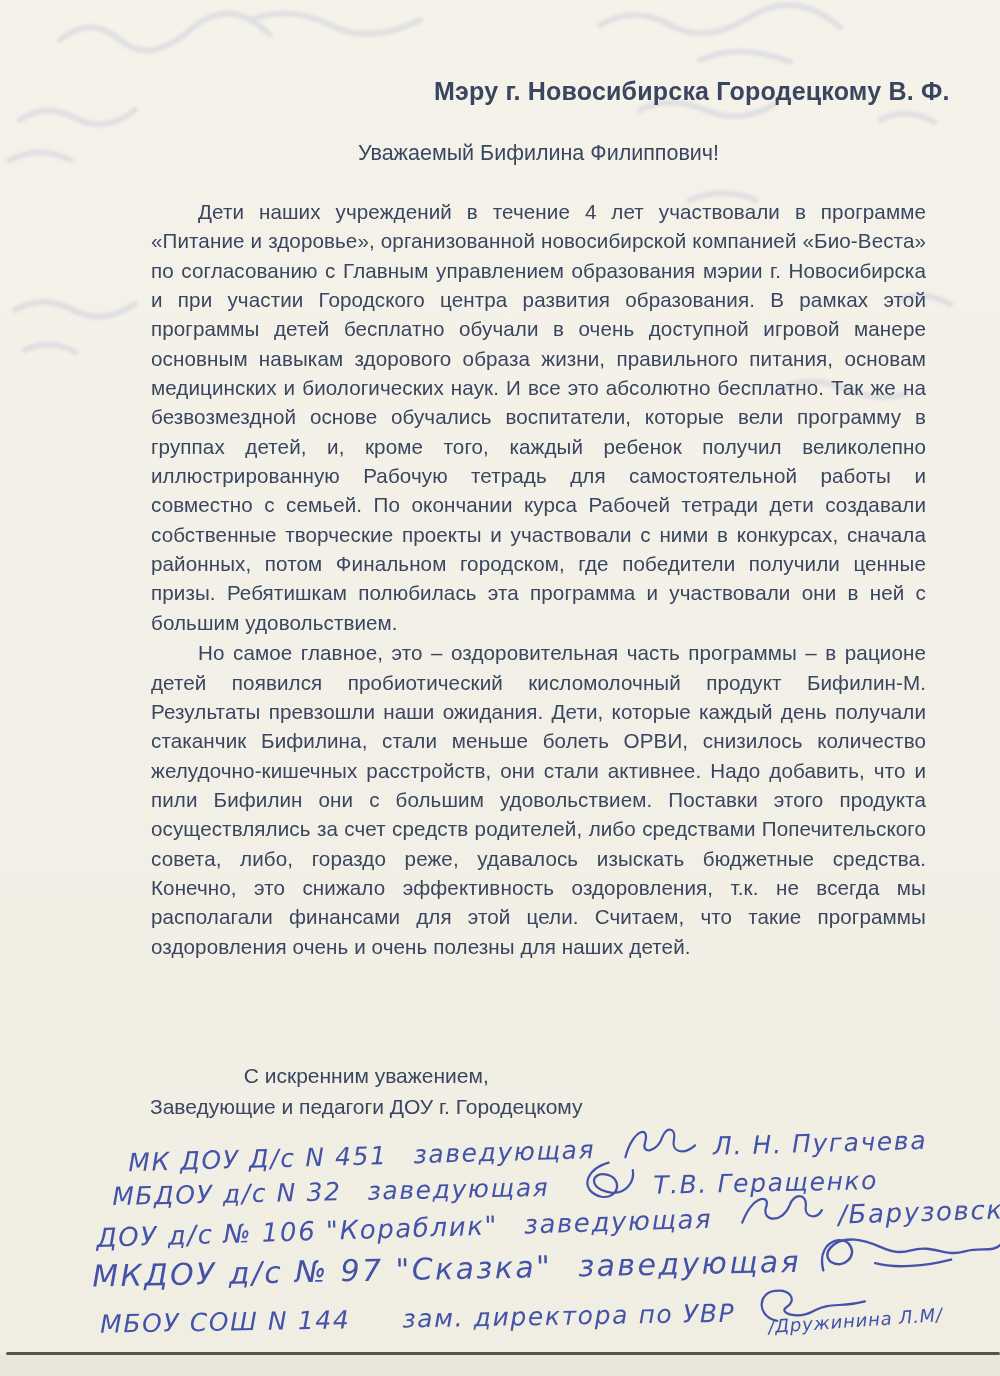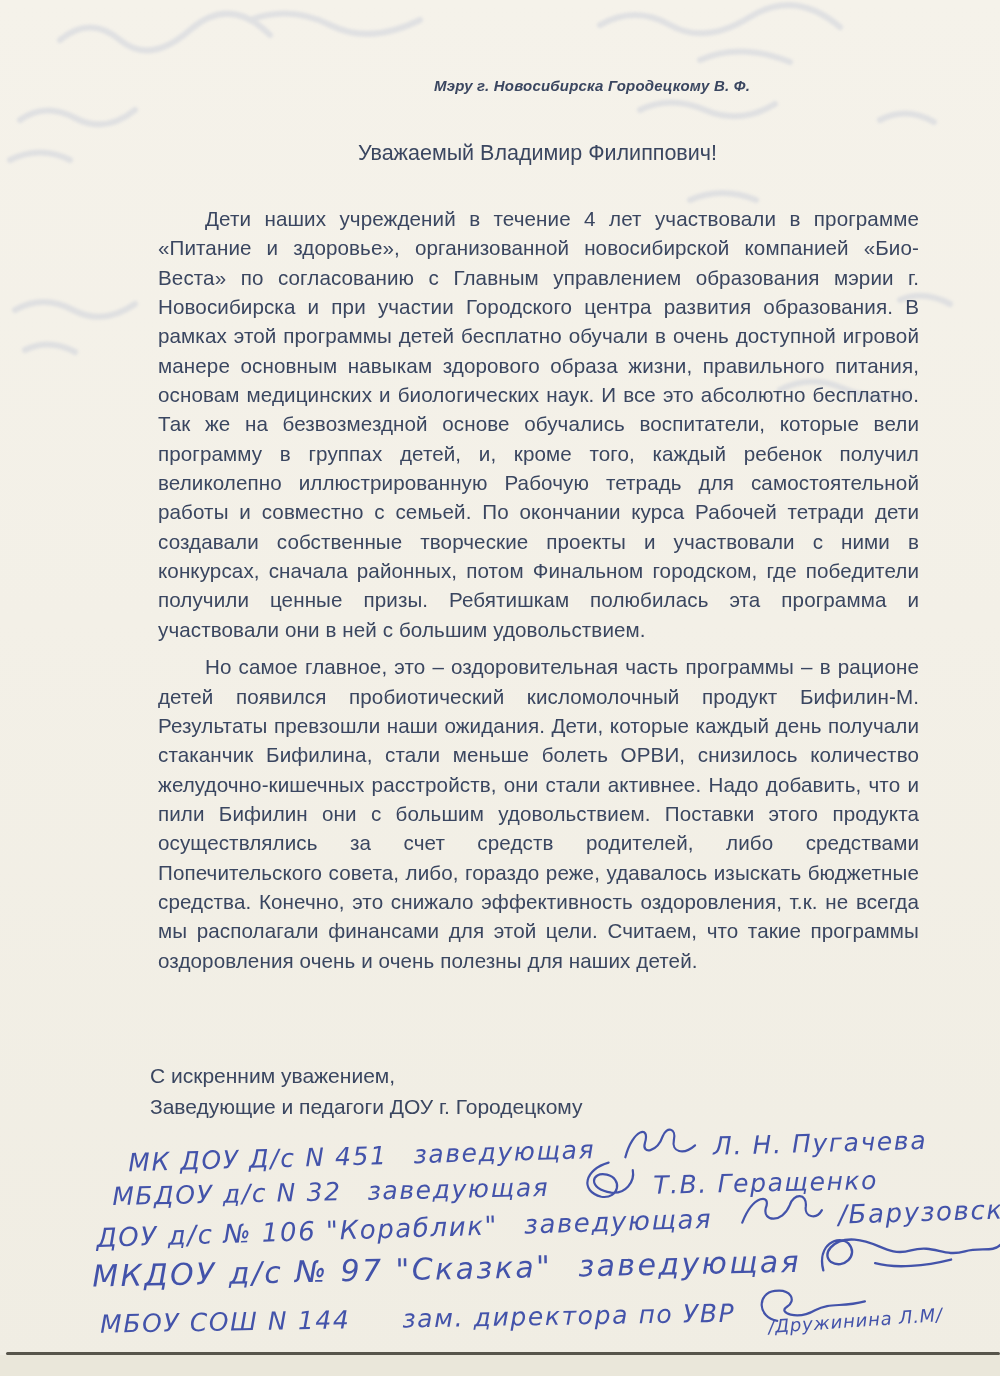--- a/index.html
+++ b/index.html
@@ -19,40 +19,39 @@
     overflow:hidden;
   }
   
   .bleed{
     position:absolute;left:0;top:0;width:1000px;height:500px;
     opacity:.20;filter:blur(1.4px);
     pointer-events:none;
   }
   .addressee{
     position:absolute;top:77px;left:434px;
-    font-size:15px;font-weight:bold;letter-spacing:.2px;
+    font-size:25px;font-weight:bold;letter-spacing:.2px;
     white-space:nowrap;
-    font-style:italic;
   }
   .salutation{
     position:absolute;top:141px;left:358px;
     font-size:21.5px;white-space:nowrap;
   }
   .body-text{
     position:absolute;top:196px;left:150px;width:777px;
     font-size:20.6px;line-height:29.35px;
     text-align:justify;text-align-last:left;
     letter-spacing:.1px;
   }
-  .body-text p{margin:8px;text-indent:47px;}
+  .body-text p{margin:1px;text-indent:47px;}
   .closing{
     position:absolute;top:1061px;left:150px;
     font-size:21px;line-height:30.5px;
   }
-  .closing div{white-space:nowrap;}
+  .closing div{white-space:nowrap;text-align:center;}
   
   .hand{
     position:absolute;
     font-family:"DejaVu Sans",sans-serif;
     font-style:italic;
     color:var(--pen);
     white-space:nowrap;
     display:flex;align-items:flex-end;
     letter-spacing:1.6px;
   }
@@ -84,21 +83,21 @@
     <path d="M60,40 q30,-25 60,0 t70,-10 t80,5 M250,20 q40,-15 80,5 t90,-5"></path>
     <path d="M600,25 q35,-20 70,0 t80,-8 t90,10 M700,60 q40,-18 90,2"></path>
     <path d="M20,120 q25,-18 55,-2 t60,-8 M10,160 q30,-15 60,0"></path>
     <path d="M640,110 q30,-15 65,0 t70,-6"></path>
     <path d="M15,310 q28,-16 58,0 t62,-6 M25,350 q24,-12 50,2"></path>
     <path d="M690,200 q32,-14 66,0 M780,390 q30,-16 62,-2 t64,6"></path>
     <path d="M880,120 q26,-14 54,2 M900,300 q24,-10 50,4"></path>
   </svg>
 
   <div class="addressee">Мэру г. Новосибирска Городецкому В. Ф.</div>
-  <div class="salutation">Уважаемый Владимир Филиппович!</div>
+  <div class="salutation">Уважаемый Бифилина Филиппович!</div>
 
   <div class="body-text">
     <p>Дети наших учреждений в течение 4 лет участвовали в программе «Питание и здоровье», организованной новосибирской компанией «Био-Веста» по согласованию с Главным управлением образования мэрии г. Новосибирска и при участии Городского центра развития образования. В рамках этой программы детей бесплатно обучали в очень доступной игровой манере основным навыкам здорового образа жизни, правильного питания, основам медицинских и биологических наук. И все это абсолютно бесплатно. Так же на безвозмездной основе обучались воспитатели, которые вели программу в группах детей, и, кроме того, каждый ребенок получил великолепно иллюстрированную Рабочую тетрадь для самостоятельной работы и совместно с семьей. По окончании курса Рабочей тетради дети создавали собственные творческие проекты и участвовали с ними в конкурсах, сначала районных, потом Финальном городском, где победители получили ценные призы. Ребятишкам полюбилась эта программа и участвовали они в ней с большим удовольствием.</p>
     <p>Но самое главное, это – оздоровительная часть программы – в рационе детей появился пробиотический кисломолочный продукт Бифилин-М. Результаты превзошли наши ожидания. Дети, которые каждый день получали стаканчик Бифилина, стали меньше болеть ОРВИ, снизилось количество желудочно-кишечных расстройств, они стали активнее. Надо добавить, что и пили Бифилин они с большим удовольствием. Поставки этого продукта осуществлялись за счет средств родителей, либо средствами Попечительского совета,  либо, гораздо реже,  удавалось изыскать бюджетные средства. Конечно, это снижало эффективность оздоровления, т.к. не всегда мы располагали финансами для этой цели. Считаем, что такие программы оздоровления очень и очень полезны для наших детей.</p>
   </div>
 
   <div class="closing">
     <div>С искренним уважением,</div>
     <div>Заведующие и педагоги ДОУ г. Городецкому</div>
   </div>

